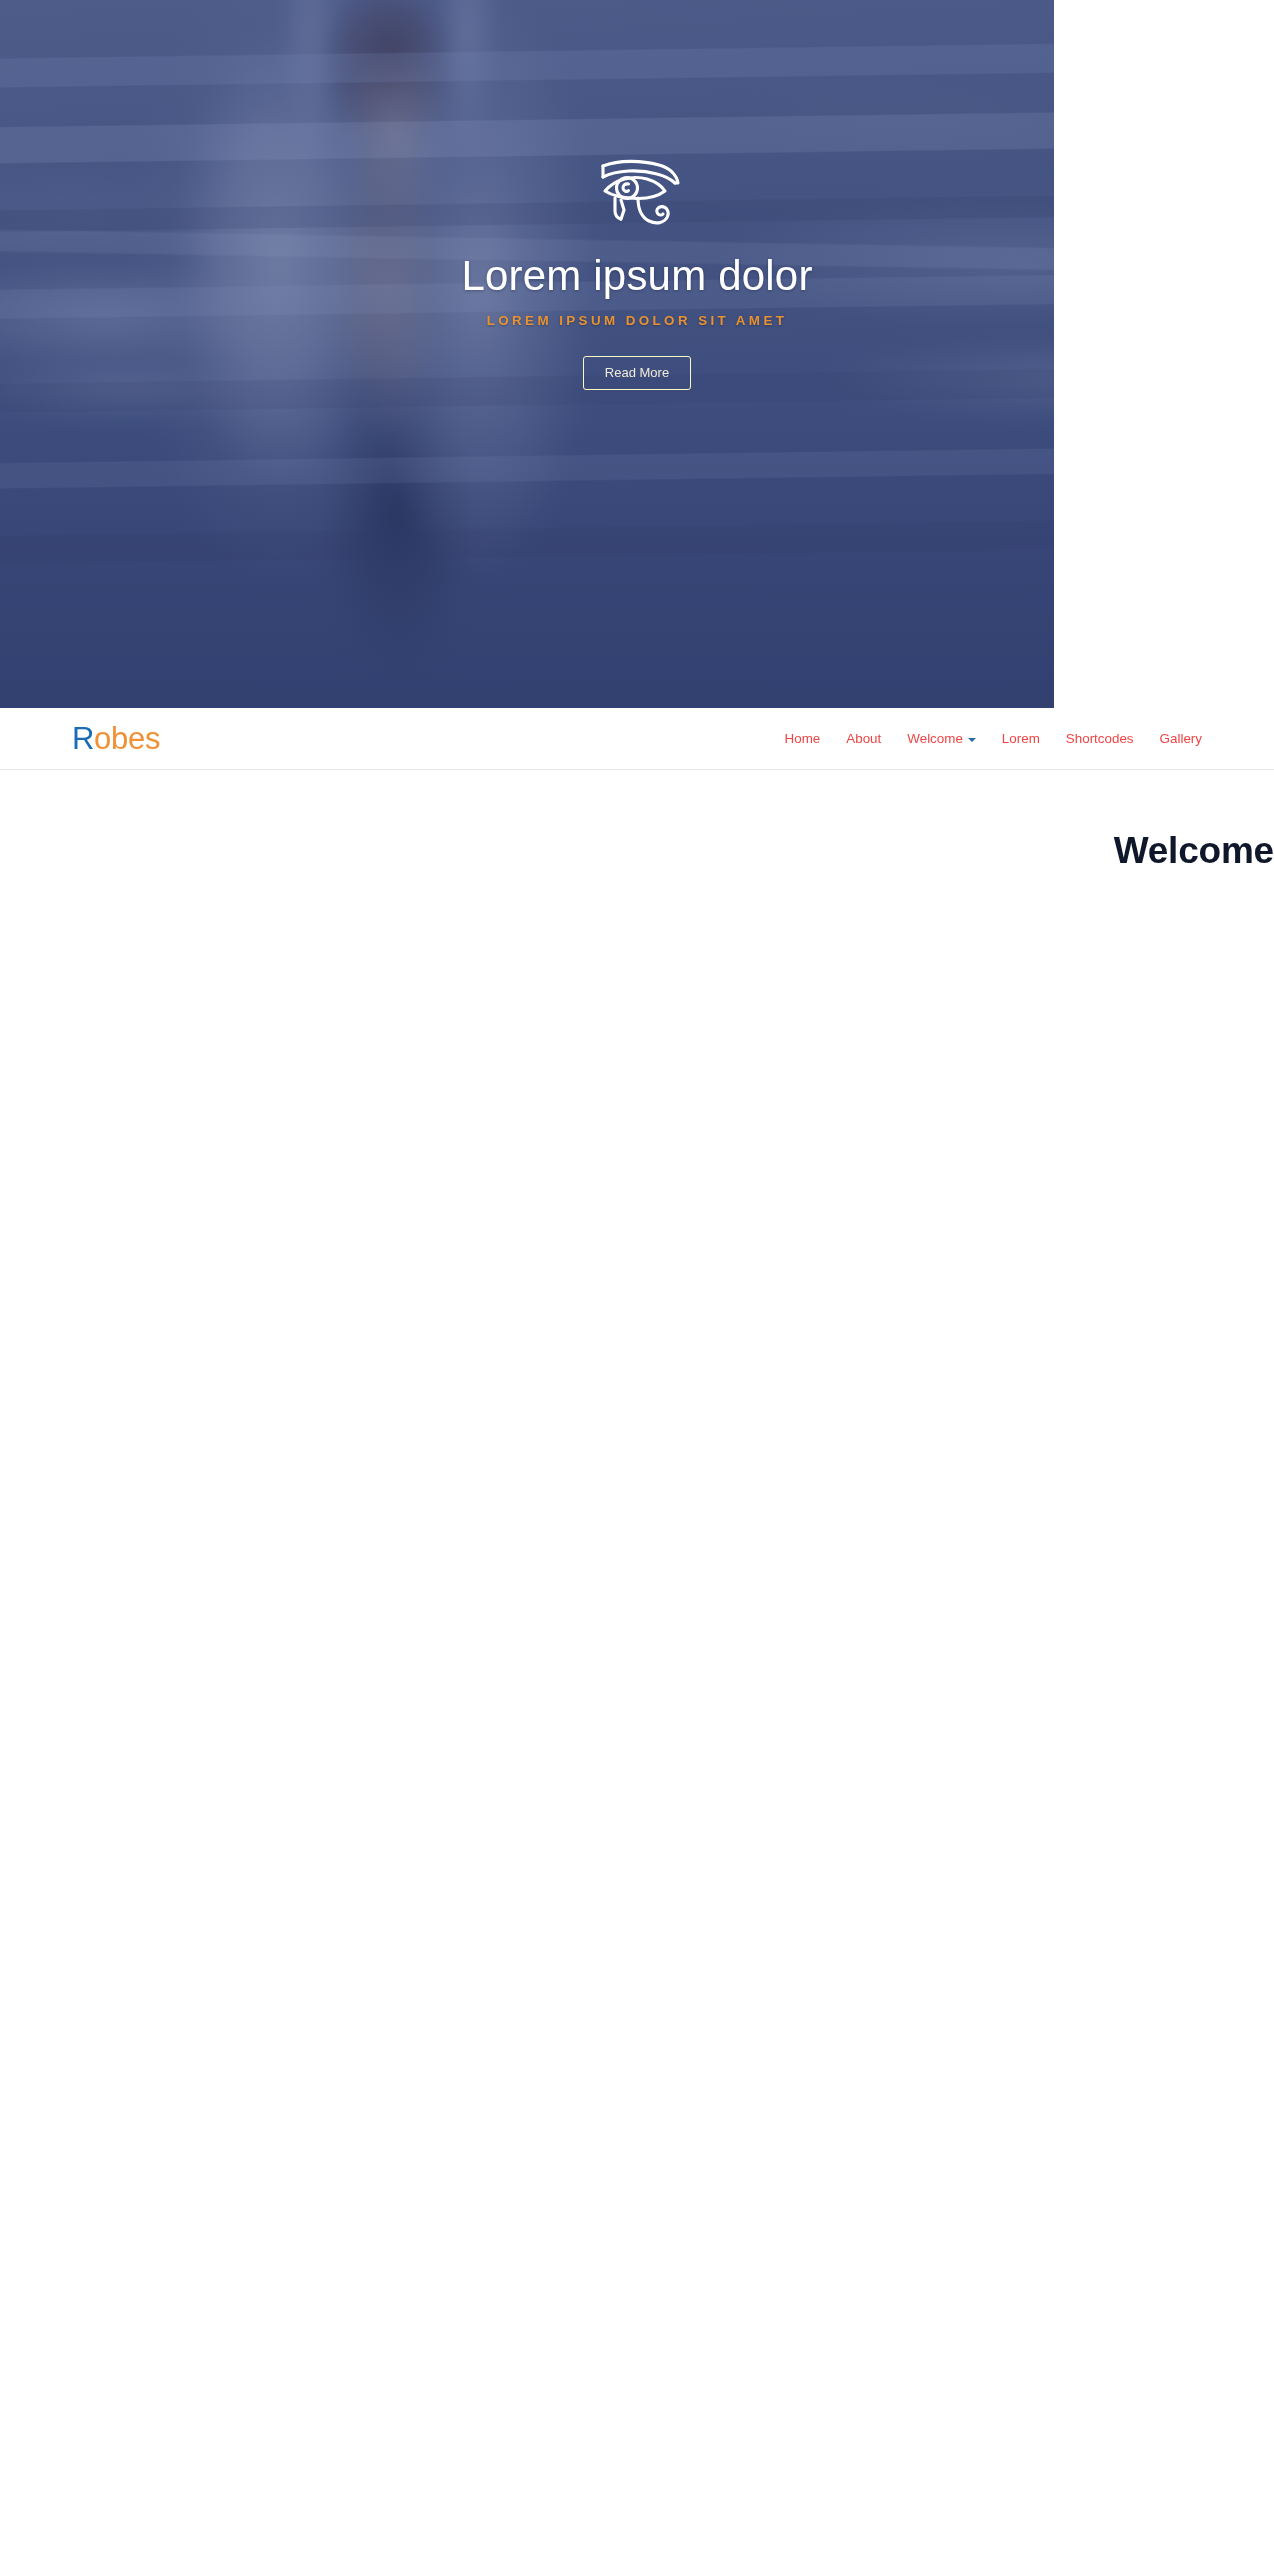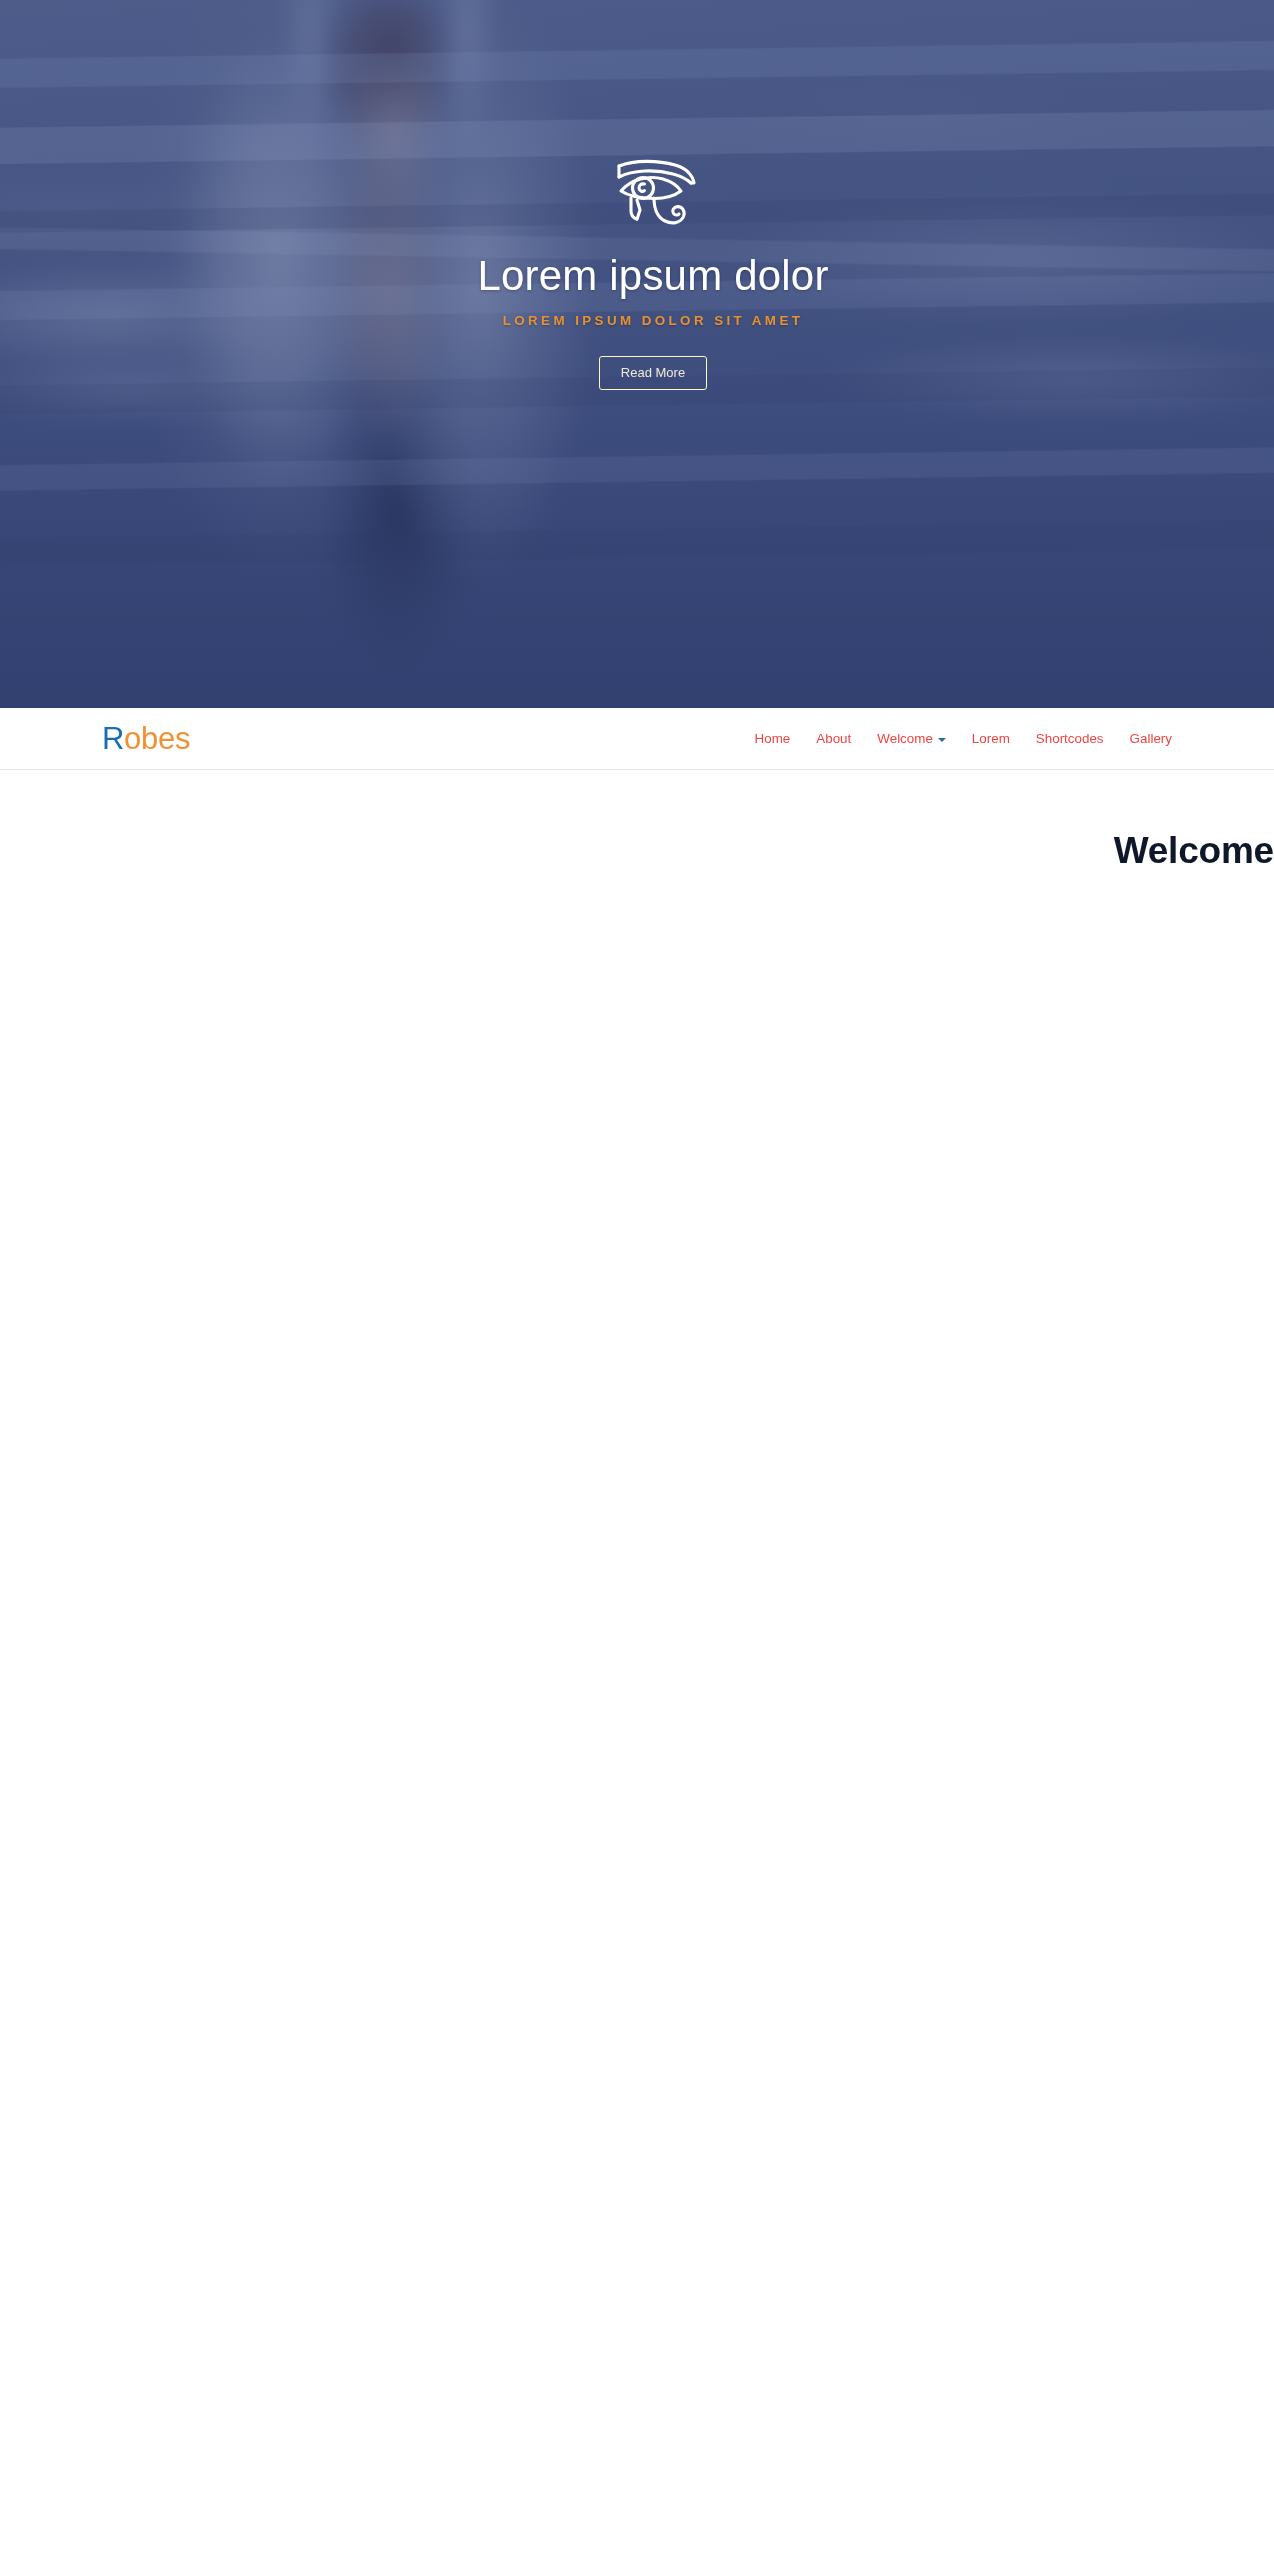--- a/index.html
+++ b/index.html
@@ -13,25 +13,24 @@
 
   body {
     width: 1274px;
     min-height: 2576px;
     overflow-x: hidden;
   }
 
   
   #hero {
     position: relative;
-    width: 1274px;
+    width: 1054px;
     height: 708px;
     overflow: hidden;
     background: #3f527f;
-    padding-left: 16px;
   }
 
   
   #hero-photo {
     position: absolute;
     inset: -40px;
     filter: blur(9px) saturate(0.85);
     background:
       
       radial-gradient(ellipse 149px 328px at 319px 299px, rgba(214,219,228,0.92) 0%, rgba(192,199,212,0.72) 38%, rgba(150,160,180,0.22) 70%, rgba(0,0,0,0) 100%),
@@ -174,21 +173,21 @@
   #navbar {
     position: relative;
     z-index: 5;
     width: 1274px;
     height: 62px;
     background: #ffffff;
     border-bottom: 1px solid #e4e6e9;
     display: flex;
     align-items: center;
     justify-content: space-between;
-    padding: 0 102px;
+    padding: 0 72px;
   }
 
   #brand {
     font-size: 31px;
     line-height: 1;
     font-weight: 400;
     text-decoration: none;
     letter-spacing: -0.3px;
   }
   #brand .brand-initial { color: #1b6cb5; }

